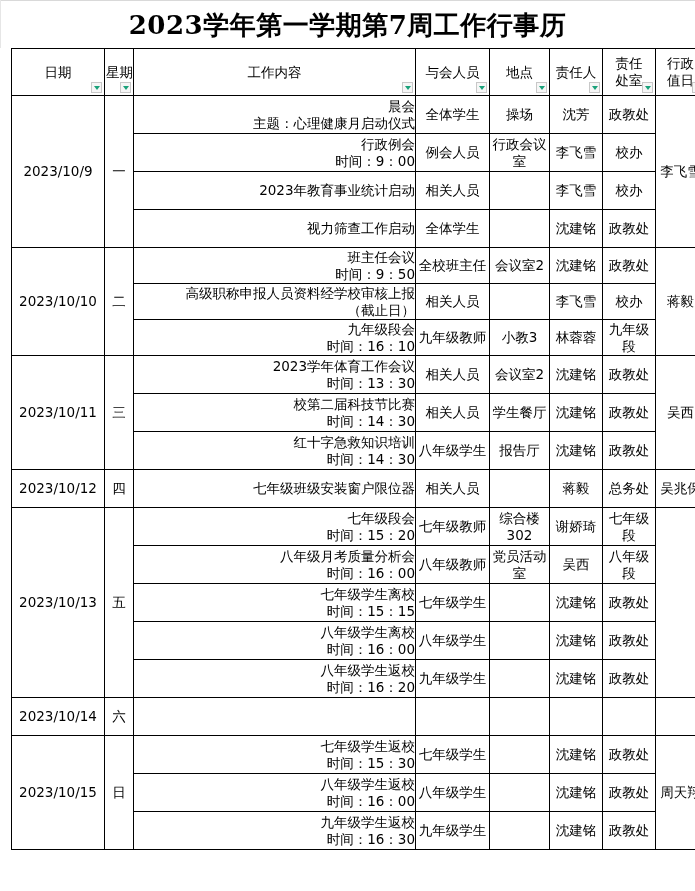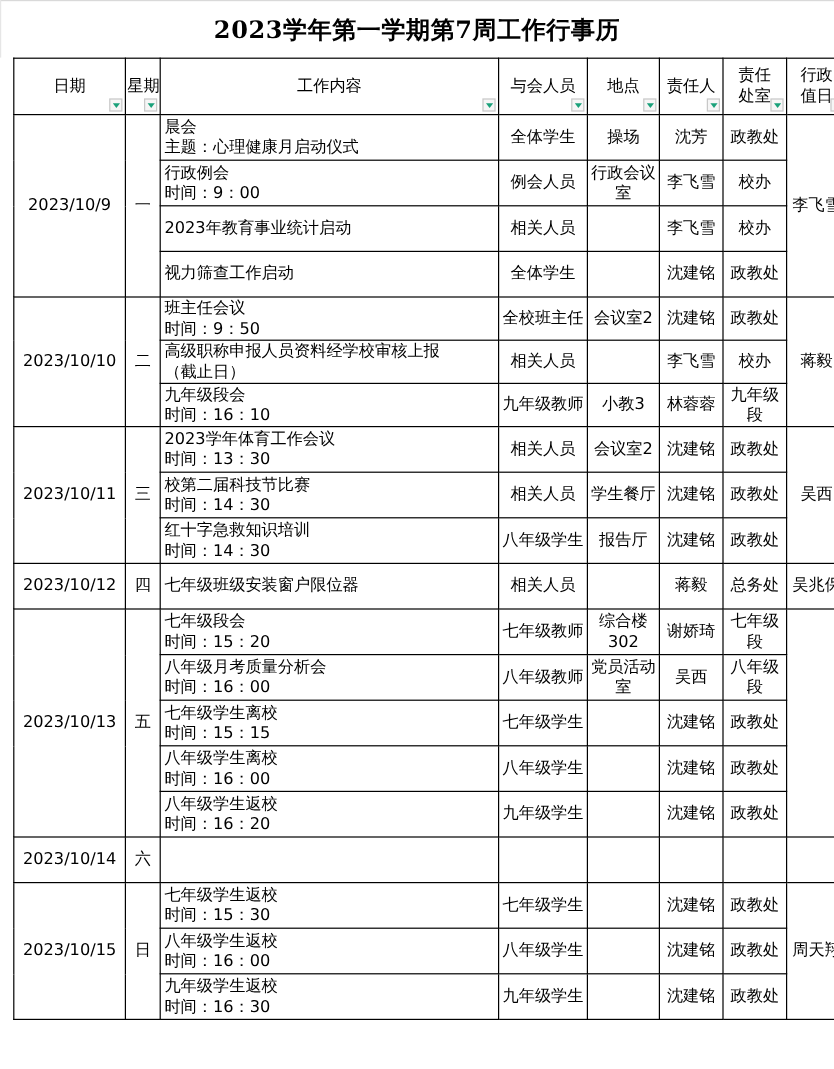--- a/index.html
+++ b/index.html
@@ -2,32 +2,32 @@
 <html><head>
 <meta charset="utf-8">
 <style>
   html, body { margin:0; padding:0; background:#ffffff; }
   body { width:695px; height:891px; overflow:hidden; position:relative;
          font-family:"DejaVu Sans","Liberation Sans",sans-serif; color:#000; }
   .topline { position:absolute; left:0; top:0; width:695px; height:1px; background:#d9d9d9; }
   .leftline { position:absolute; left:0; top:0; width:1px; height:48px; background:#e6e6e6; }
   .title { position:absolute; left:0; top:0; width:695px; height:48px; line-height:50px;
            text-align:center; font-family:"DejaVu Serif","Liberation Serif",serif;
-           font-weight:bold; font-size:20px; letter-spacing:0.5px; }
+           font-weight:bold; font-size:26px; letter-spacing:0.5px; }
   table { position:absolute; left:11px; top:48px; border-collapse:collapse; table-layout:fixed; width:694px; }
   td, th { border:1.5px solid #000; padding:0; font-size:13.5px; font-weight:normal;
            text-align:center; vertical-align:middle; line-height:17px; overflow:hidden; }
   th { position:relative; height:46px; }
   th .hlabel { display:block; }
   th .filter { position:absolute; right:2px; bottom:2px; width:11px; height:11px;
                border:1px solid #c8c8c8; background:#f6f6f6; box-sizing:border-box; }
   th .filter::after { content:""; position:absolute; left:2px; top:3px; border-left:3px solid transparent;
                       border-right:3px solid transparent; border-top:4px solid #1aa17a; }
   td.content { text-align:left; padding-left:3px; }
-  td.content span { display:block; }
+  td.content span { display:block;text-align:right; }
 </style>
 </head>
 <body>
 
 <div class="topline"></div>
 <div class="leftline"></div>
 <div class="title">2023学年第一学期第7周工作行事历</div>
 
 <table>
   <colgroup>

